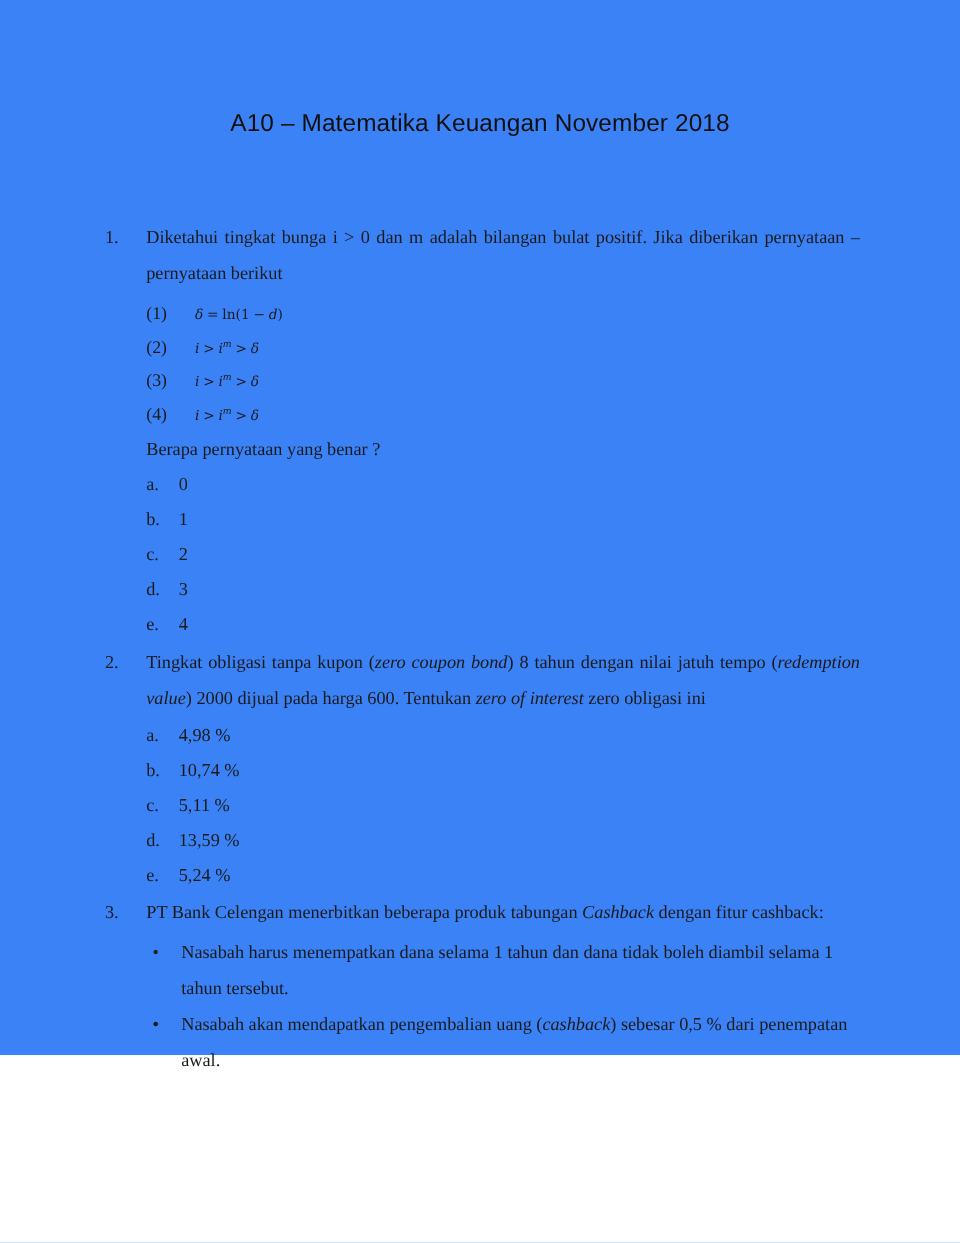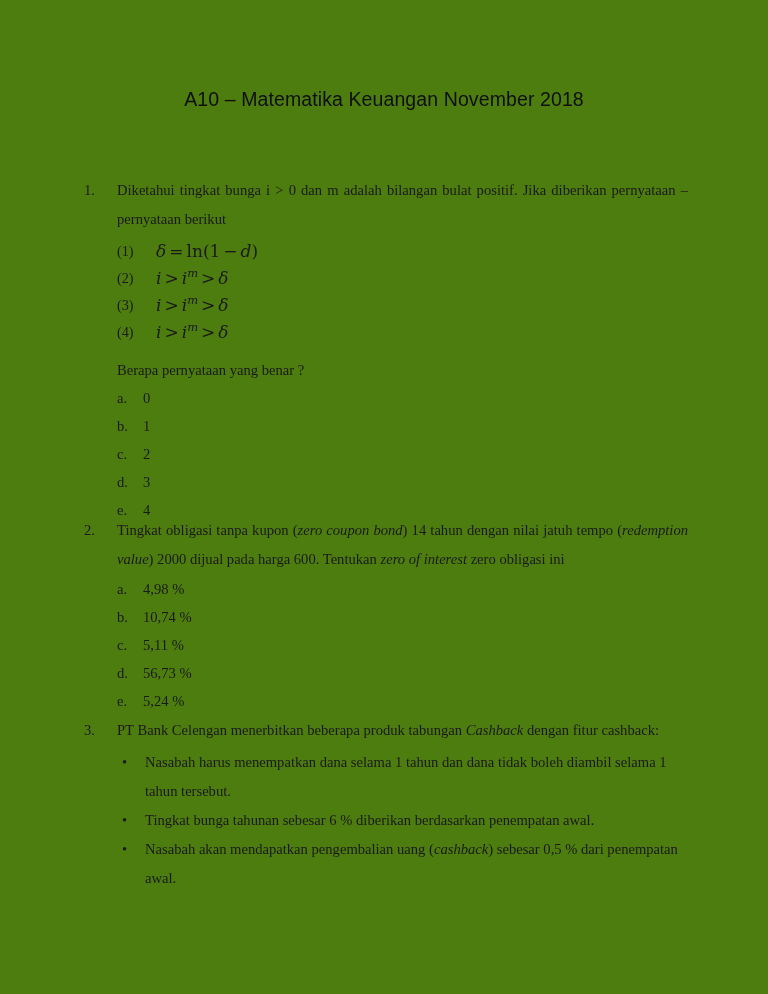--- a/index.html
+++ b/index.html
@@ -13,22 +13,22 @@
     position: relative;
     overflow: hidden;
     font-family: "Liberation Serif", serif;
     color: #1a1a1a;
     -webkit-font-smoothing: antialiased;
   }
   .page {
     position: absolute;
     left: 0; top: 0;
     width: 768px;
-    height: 994px;
-    background: #4d7c0f;
+    height: 844px;
+    background: #3b82f6;
   }
 
   
   .doc-title {
     position: absolute;
     left: 0;
     top: 88px;
     width: 768px;
     text-align: center;
     font-family: "Liberation Sans", sans-serif;
@@ -81,21 +81,21 @@
     left: 33px;
     top: 0;
     font-size: 14.2px;
     font-family: "Liberation Serif", serif;
   }
   .stmt-math {
     position: absolute;
     left: 72px;
     top: 0;
     font-style: italic;
-    font-size: 17px;
+    font-size: 11px;
     font-family: "DejaVu Serif", "Liberation Serif", serif;
     white-space: nowrap;
   }
   .stmt-math .op {
     font-style: normal;
     padding: 0 3px;
   }
   .stmt-math .rm {
     font-style: normal;
   }
@@ -191,21 +191,21 @@
       <li class="stmt-row">
         <span class="stmt-mark">(3)</span>
         <span class="stmt-math" title="i &gt; i^m &gt; δ">i<span class="op">&gt;</span>i<sup>m</sup><span class="op">&gt;</span>δ</span>
       </li>
       <li class="stmt-row">
         <span class="stmt-mark">(4)</span>
         <span class="stmt-math" title="i &gt; i^m &gt; δ">i<span class="op">&gt;</span>i<sup>m</sup><span class="op">&gt;</span>δ</span>
       </li>
     </ul>
 
-    <div class="qprompt" style="margin-top:10px;">Berapa pernyataan yang benar ?</div>
+    <div class="qprompt" style="margin-top:0;">Berapa pernyataan yang benar ?</div>
 
     <ul class="opt-list">
       <li class="opt-row">
         <span class="opt-mark">a.</span>
         <span class="opt-val">0</span>
       </li>
       <li class="opt-row">
         <span class="opt-mark">b.</span>
         <span class="opt-val">1</span>
       </li>
@@ -220,59 +220,59 @@
       <li class="opt-row">
         <span class="opt-mark">e.</span>
         <span class="opt-val">4</span>
       </li>
     </ul>
   </div>
 
   <div class="qblock" style="top:516px;">
 
     <div class="qhead">
-      <span class="qnum">2.</span><span>Tingkat obligasi tanpa kupon (</span><em>zero coupon bond</em><span>) 14 tahun dengan nilai jatuh tempo (</span><em>redemption value</em><span>) 2000 dijual pada harga 600. Tentukan </span><em>zero of interest</em><span> zero obligasi ini</span>
+      <span class="qnum">2.</span><span>Tingkat obligasi tanpa kupon (</span><em>zero coupon bond</em><span>) 8 tahun dengan nilai jatuh tempo (</span><em>redemption value</em><span>) 2000 dijual pada harga 600. Tentukan </span><em>zero of interest</em><span> zero obligasi ini</span>
     </div>
 
     <ul class="opt-list" style="margin-top:1px;">
       <li class="opt-row">
         <span class="opt-mark">a.</span>
         <span class="opt-val">4,98 %</span>
       </li>
       <li class="opt-row">
         <span class="opt-mark">b.</span>
         <span class="opt-val">10,74 %</span>
       </li>
       <li class="opt-row">
         <span class="opt-mark">c.</span>
         <span class="opt-val">5,11 %</span>
       </li>
       <li class="opt-row">
         <span class="opt-mark">d.</span>
-        <span class="opt-val">56,73 %</span>
+        <span class="opt-val">13,59 %</span>
       </li>
       <li class="opt-row">
         <span class="opt-mark">e.</span>
         <span class="opt-val">5,24 %</span>
       </li>
     </ul>
   </div>
 
   <div class="qblock" style="top:716px;">
 
     <div class="qhead nojust">
       <span class="qnum">3.</span><span>PT Bank Celengan menerbitkan beberapa produk tabungan </span><em>Cashback</em><span> dengan fitur cashback:</span>
     </div>
 
     <ul class="bul-list" style="margin-top:3px;">
       <li class="bul-row">
         <span class="bul-dot">•</span><span>Nasabah harus menempatkan dana selama 1 tahun dan dana tidak boleh diambil selama 1 tahun tersebut.</span><em></em><span></span>
       </li>
       <li class="bul-row">
-        <span class="bul-dot">•</span><span>Tingkat bunga tahunan sebesar 6 % diberikan berdasarkan penempatan awal.</span><em></em><span></span>
+        <span class="bul-dot">•</span><em></em><span></span>
       </li>
       <li class="bul-row">
         <span class="bul-dot">•</span><span>Nasabah akan mendapatkan pengembalian uang (</span><em>cashback</em><span>) sebesar 0,5 % dari penempatan awal.</span>
       </li>
     </ul>
   </div>
 
 </div>
 
 </body></html>

